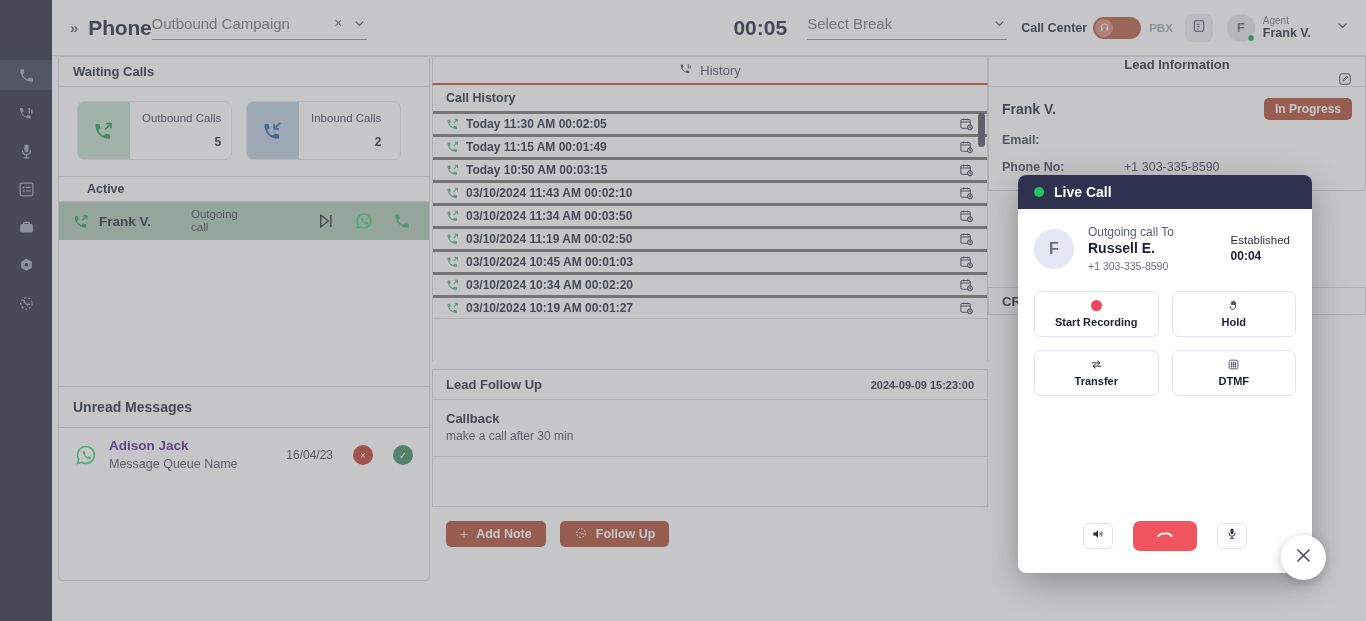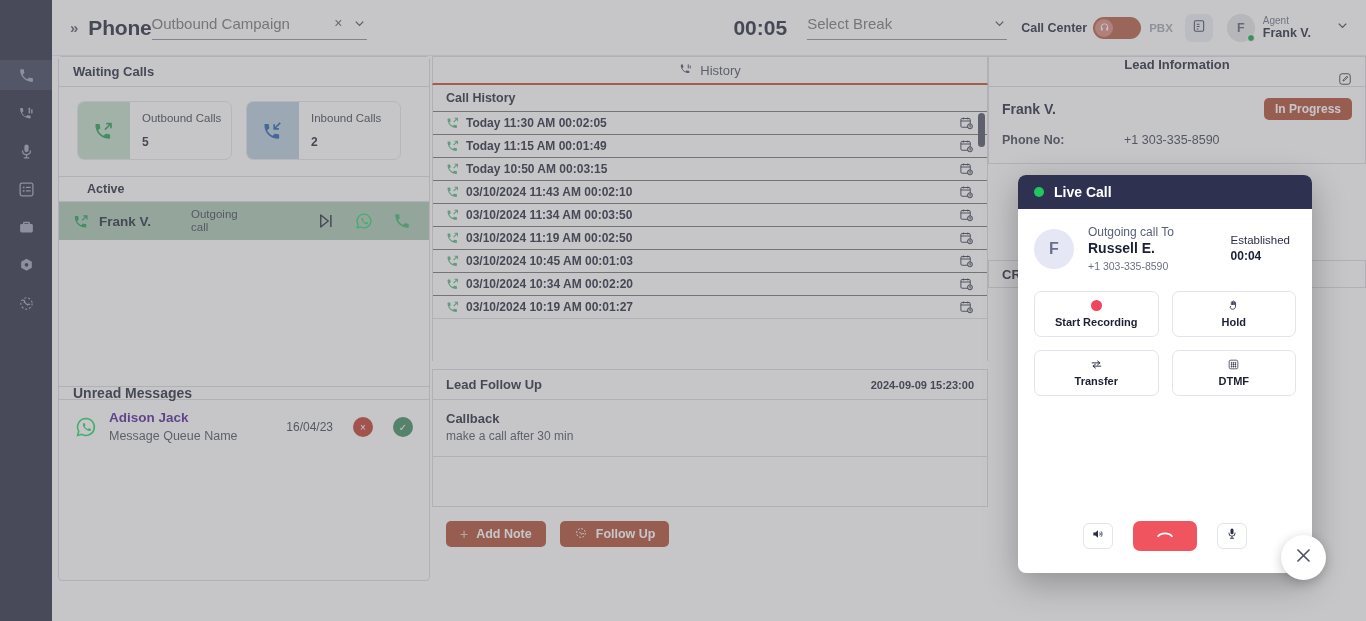--- a/index.html
+++ b/index.html
@@ -96,21 +96,21 @@
     border-bottom:1px solid #d9d9e0; background:#fff;
   }
 
   
   .wc-row { display:flex; gap:14px; padding:14px 18px 16px 18px; }
   .wc-card { display:flex; border:1px solid #e4e4ea; border-radius:7px; width:155px; overflow:hidden; background:#fff;}
   .wc-ico { width:52px; display:flex; align-items:center; justify-content:center; }
   .wc-ico.out { background:#c3ddc9; color:#1f9d55; }
   .wc-ico.in  { background:#b9cbdf; color:#1f5fa8; }
   .wc-ico svg { width:22px; height:22px; }
-  .wc-body { padding:10px 0 10px 12px; }
+  .wc-body { padding:10px 0 10px 12px;text-align:right; }
   .wc-title { font-size:11.5px; color:#3d4252; }
   .wc-count { font-size:12px; font-weight:700; color:#22263a; margin-top:11px; }
 
   .sec-head {
     height:26px; display:flex; align-items:center; padding:0 0 0 28px;
     font-size:12.5px; font-weight:700; color:#22263a;
     border-top:1px solid #d9d9e0; border-bottom:1px solid #d9d9e0;
   }
   .active-row {
     display:flex; align-items:center; height:38px; padding:0 14px;
@@ -121,21 +121,21 @@
   .ar-name { font-size:13.5px; font-weight:700; color:#22263a; width:92px; }
   .ar-type { font-size:11.5px; color:#3d4252; line-height:1.15; width:60px; }
   .ar-actions { margin-left:auto; display:flex; align-items:center; gap:20px; padding-right:4px;}
   .ar-actions .act { color:#22263a; cursor:pointer; display:flex; }
   .ar-actions .act svg { width:18px; height:18px; }
   .ar-actions .wa { color:#25d366; }
   .ar-actions .ph { color:#3fb06a; }
 
   .left-gap { height:146px; }
   .unread-head {
-    height:14px; display:flex; align-items:center; padding:0 14px;
+    height:42px; display:flex; align-items:center; padding:0 14px;
     font-size:14px; font-weight:700; color:#22263a;
     border-top:1px solid #d9d9e0; border-bottom:1px solid #d9d9e0;
   }
   .msg-row { display:flex; align-items:center; height:54px; padding:0 16px; }
   .msg-wa { color:#25d366; width:34px; display:flex; }
   .msg-wa svg { width:22px; height:22px; }
   .msg-txt { line-height:1.35; }
   .msg-name { font-size:13.5px; font-weight:700; color:#4c1d95; }
   .msg-sub { font-size:12.5px; color:#4a4f63; }
   .msg-date { margin-left:auto; font-size:12px; color:#3d4252; }
@@ -151,21 +151,21 @@
     border-top:1px solid #d9d9e0; border-left:1px solid #d9d9e0; border-right:1px solid #d9d9e0;
     background:#fff;
   }
   .hist-tab svg { width:14px; height:14px; color:#4a4f63; }
   .mid-box { border-left:1px solid #d9d9e0; border-right:1px solid #d9d9e0; background:#fff; }
   .ch-head { height:26px; display:flex; align-items:center; padding:0 13px;
     font-size:12.5px; font-weight:700; color:#22263a; }
   .ch-list { position:relative; }
   .ch-row {
     display:flex; align-items:center; height:23px; padding:0 13px;
-    border-top:1px solid #737373; font-size:12px; font-weight:700; color:#22263a;
+    border-top:3px solid #737373; font-size:12px; font-weight:700; color:#22263a;
   }
   .ch-row .ci { color:#54b57f; width:20px; display:flex; }
   .ch-row .ci svg { width:14px; height:14px; }
   .ch-row .cal { margin-left:auto; color:#2b2f44; cursor:pointer; display:flex;}
   .ch-row .cal svg { width:15px; height:15px; }
   .ch-scroll {
     position:absolute; right:2px; top:2px; width:7px; height:34px;
     background:#4d5163; border-radius:4px;
   }
   .ch-tail { height:43px; border-top:1px solid #dcdce2; }
@@ -694,20 +694,24 @@
                 <path d="M15.3 7.2l1.5 1.5-6.2 6.2-2 .5.5-2 6.2-6.2z"></path>
               </svg>
           </span>
         </div>
         <div class="li-body">
           <div class="li-name-row">
             <span class="li-name">Frank V.</span>
             <span class="badge">In Progress</span>
           </div>
           <div class="li-field">
+            <span class="li-k">Email:</span>
+            <span class="li-v"></span>
+          </div>
+          <div class="li-field">
             <span class="li-k">Phone No:</span>
             <span class="li-v">+1 303-335-8590</span>
           </div>
         </div>
       </div>
       <div class="crm-head">CRM</div>
     </div>
   </div>
 
   <div id="dimmer"></div>

